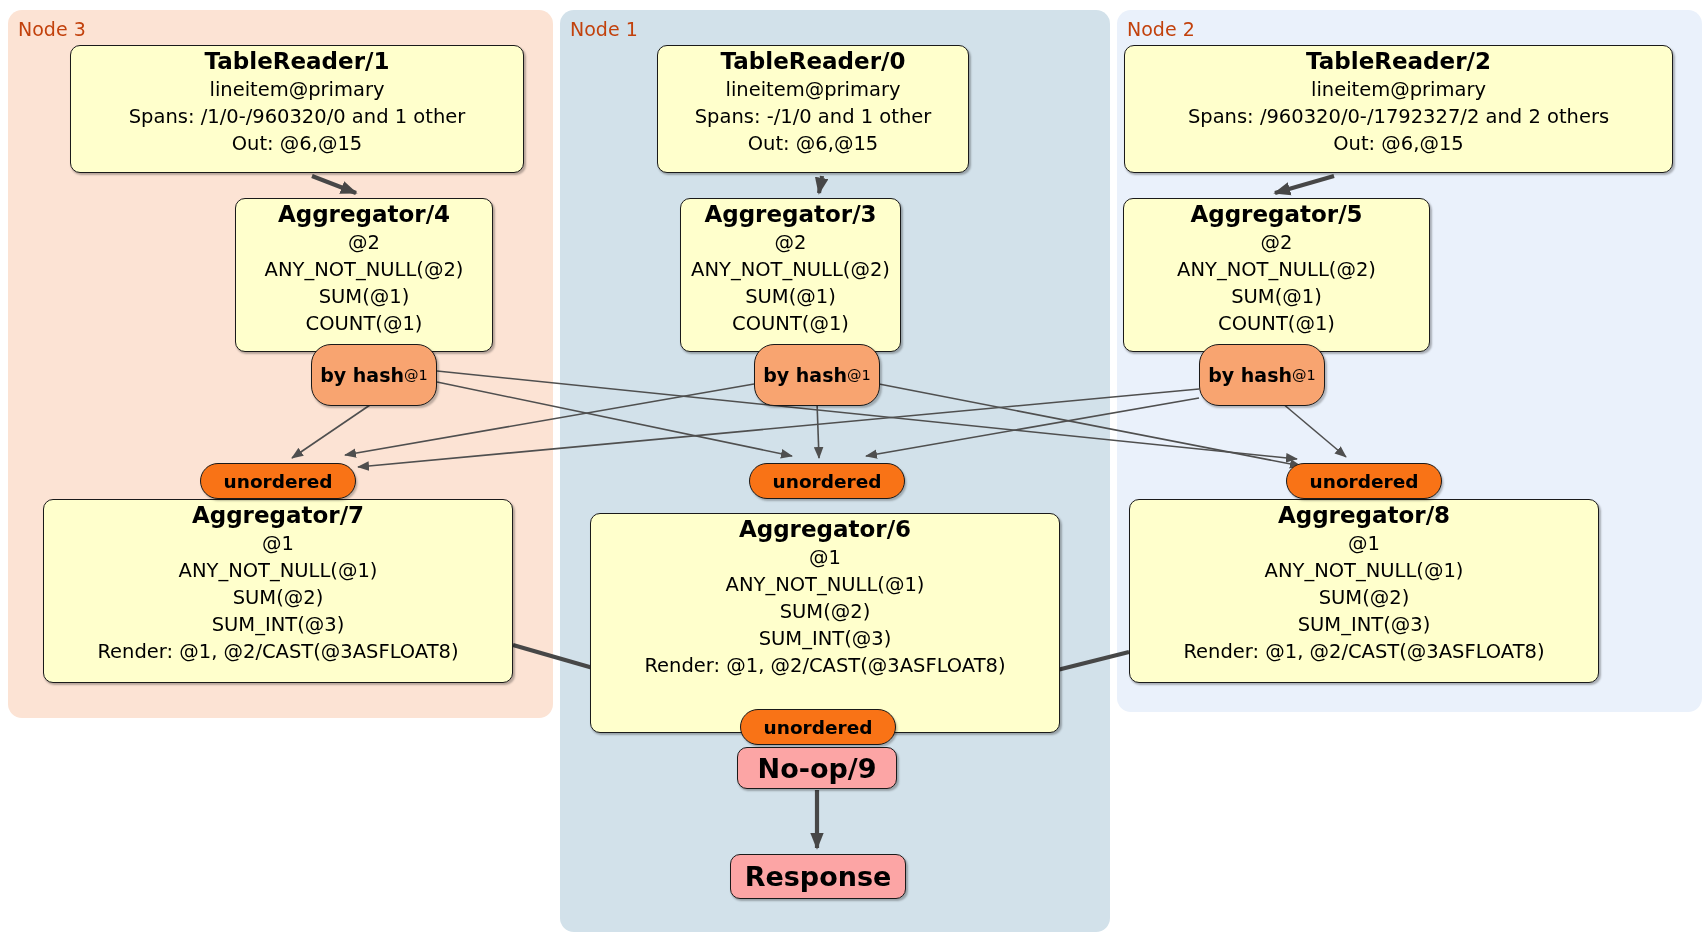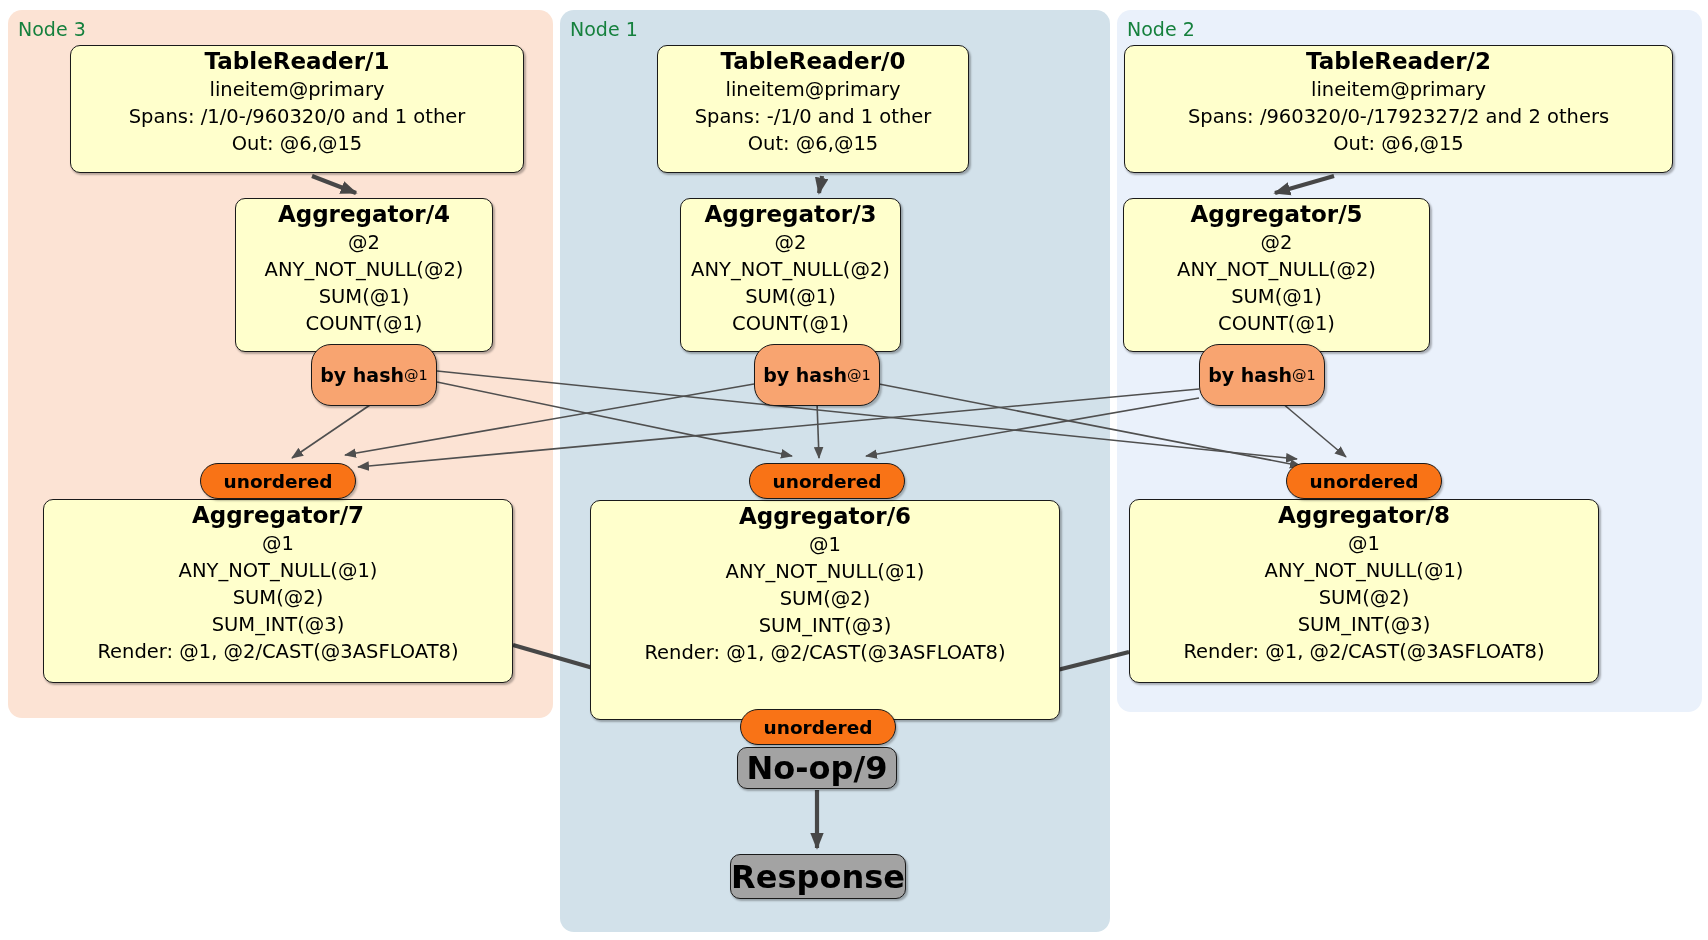--- a/index.html
+++ b/index.html
@@ -1,21 +1,21 @@
 <!DOCTYPE html>
 <html><head>
 <meta charset="utf-8">
 <style>
   html,body{margin:0;padding:0;background:#ffffff;}
   body{font-family:"DejaVu Sans","Liberation Sans",sans-serif;color:#000;}
   .canvas{position:relative;width:1708px;height:940px;background:#ffffff;overflow:hidden;}
 
   
   .region{position:absolute;border-radius:14px;z-index:0;}
-  .region-label{position:absolute;left:10px;top:8px;font-size:19px;color:#15803d;}
+  .region-label{position:absolute;left:10px;top:8px;font-size:19px;color:#c2410c;}
   .region-n3{left:8px;top:10px;width:545px;height:708px;background:#fce3d4;}
   .region-n1{left:560px;top:10px;width:550px;height:922px;background:#d2e1ea;}
   .region-n2{left:1117px;top:10px;width:585px;height:702px;background:#eaf1fb;}
 
   
   svg.edges{position:absolute;left:0;top:0;z-index:1;}
   .e-thin{stroke:#4f4f4f;stroke-width:1.6px;}
   .e-thick{stroke:#474747;stroke-width:4.2px;}
 
   
@@ -32,22 +32,22 @@
           box-sizing:border-box;z-index:3;box-shadow:1.5px 2px 2px rgba(0,0,0,0.25);}
   .router-label{font-weight:bold;font-size:19px;line-height:24px;}
   .router-key{font-size:14.5px;line-height:18px;}
 
   
   .oval{position:absolute;background:#f97316;border:1.8px solid #1a1a1a;border-radius:19px;
         display:flex;align-items:center;justify-content:center;font-weight:bold;font-size:18.5px;
         box-sizing:border-box;z-index:3;box-shadow:1.5px 2px 2px rgba(0,0,0,0.25);}
 
   
-  .bigbox{position:absolute;background:#a3a3a3;border:1.8px solid #1a1a1a;border-radius:10px;
-          display:flex;align-items:center;justify-content:center;font-weight:bold;font-size:32px;
+  .bigbox{position:absolute;background:#fca5a5;border:1.8px solid #1a1a1a;border-radius:10px;
+          display:flex;align-items:center;justify-content:center;font-weight:bold;font-size:27px;
           box-sizing:border-box;z-index:2;box-shadow:1.5px 2px 2px rgba(0,0,0,0.28);}
 </style>
 </head>
 <body>
 
 <div class="canvas">
 
   <section class="region region-n3">
     <div class="region-label">Node 3</div>
   </section>
@@ -135,21 +135,21 @@
     <div class="box-line">COUNT(@1)</div>
   </div>
 
   <div class="router" style="left:754px;top:344px;width:126px;height:62px">
     <div class="router-label">by hash</div>
     <div class="router-key">@1</div>
   </div>
 
   <div class="oval" style="left:749px;top:463px;width:156px;height:36px">unordered</div>
 
-  <div class="box" style="left:590px;top:500px;width:470px;height:220px">
+  <div class="box" style="left:590px;top:513px;width:470px;height:220px">
     <div class="box-title">Aggregator/6</div>
     <div class="box-line">@1</div>
     <div class="box-line">ANY_NOT_NULL(@1)</div>
     <div class="box-line">SUM(@2)</div>
     <div class="box-line">SUM_INT(@3)</div>
     <div class="box-line">Render: @1, @2/CAST(@3ASFLOAT8)</div>
   </div>
 
   <div class="box" style="left:1124px;top:45px;width:549px;height:128px">
     <div class="box-title">TableReader/2</div>

